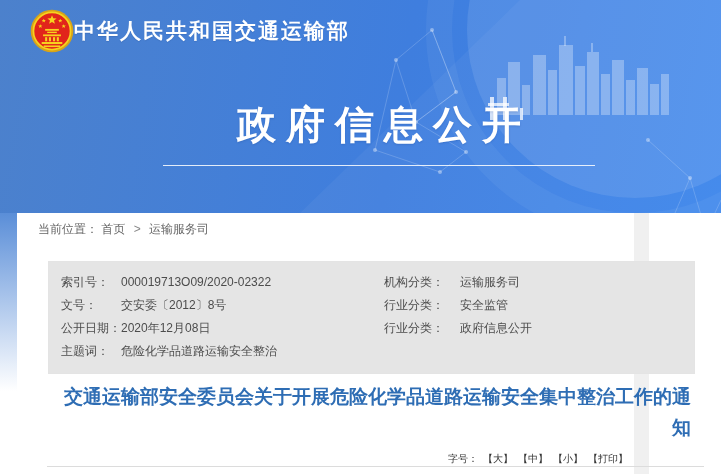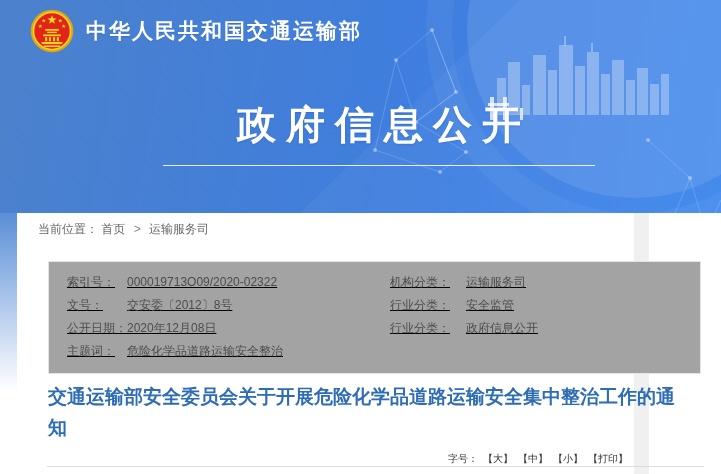--- a/index.html
+++ b/index.html
@@ -12,49 +12,49 @@
   
   .gov-header{
     position:absolute;top:0;left:0;width:721px;height:213px;
     background:linear-gradient(100deg,#4c81cc 0%,#3f7ede 55%,#3d86ec 100%);
     overflow:hidden;
   }
   .banner-deco{position:absolute;top:0;left:0;pointer-events:none;}
   .brand{position:absolute;left:30px;top:9px;display:flex;align-items:center;}
   .emblem{width:44px;height:44px;display:block;}
   .ministry-name{
-    margin-left:12px;font-size:21px;font-weight:bold;color:#ffffff;
+    font-size:21px;font-weight:bold;color:#ffffff;
     letter-spacing:2px;white-space:nowrap;text-shadow:0 1px 1px rgba(0,40,110,.15);
   }
   .banner-title-wrap{position:absolute;left:163px;top:94px;width:432px;text-align:center;}
   .banner-title{
     margin:4px;font-size:39px;font-weight:bold;color:#ffffff;
     letter-spacing:10px;text-indent:10px;white-space:nowrap;
     text-shadow:0 1px 2px rgba(0,40,110,.18);
   }
   .banner-underline{margin-top:13px;height:1px;background:rgba(255,255,255,.85);}
   
   .page-body{position:absolute;top:213px;left:0;width:649px;height:261px;background:#ffffff;}
   .left-strip{position:absolute;left:0;top:0;width:17px;height:178px;
     background:linear-gradient(180deg,#5a8ed8 0%,rgba(255,255,255,0) 100%);}
   .right-strip{position:absolute;right:0;top:0;width:15px;height:261px;background:#f0f0f0;}
   .breadcrumb{position:absolute;left:38px;top:8px;font-size:12px;color:#666;}
   .breadcrumb a{color:#666;text-decoration:none;}
   .breadcrumb .sep{margin:0 5px;color:#888;}
   .meta-box{
     position:absolute;left:48px;top:48px;width:633px;
-    background:#a3a3a3;border:1px solid #e4e4e4;padding:9px 0 10px 18px;text-decoration:underline;
+    background:#e5e5e5;border:1px solid #e4e4e4;padding:9px 0 10px 12px;
   }
   .meta-row{display:flex;line-height:23px;font-size:12px;color:#4c4c4c;}
   .meta-row .l-label{width:60px;flex-shrink:0;}
   .meta-row .l-value{width:263px;flex-shrink:0;}
   .meta-row .r-label{width:76px;flex-shrink:0;}
   .meta-row .r-value{flex:1;}
   .article-title{
-    position:absolute;left:48px;top:168px;width:643px;text-align:left;
+    position:absolute;left:48px;top:168px;width:643px;text-align:right;
     font-size:19px;font-weight:bold;color:#2e6db4;line-height:31px;margin:0;
   }
   .font-controls{
     position:absolute;right:21px;top:239px;font-size:10px;color:#333;
     display:flex;align-items:center;
   }
   .font-controls span{margin-left:5px;cursor:pointer;}
   .divider{position:absolute;left:47px;top:253px;width:657px;height:1px;background:#dcdcdc;}
 </style>
 </head>

